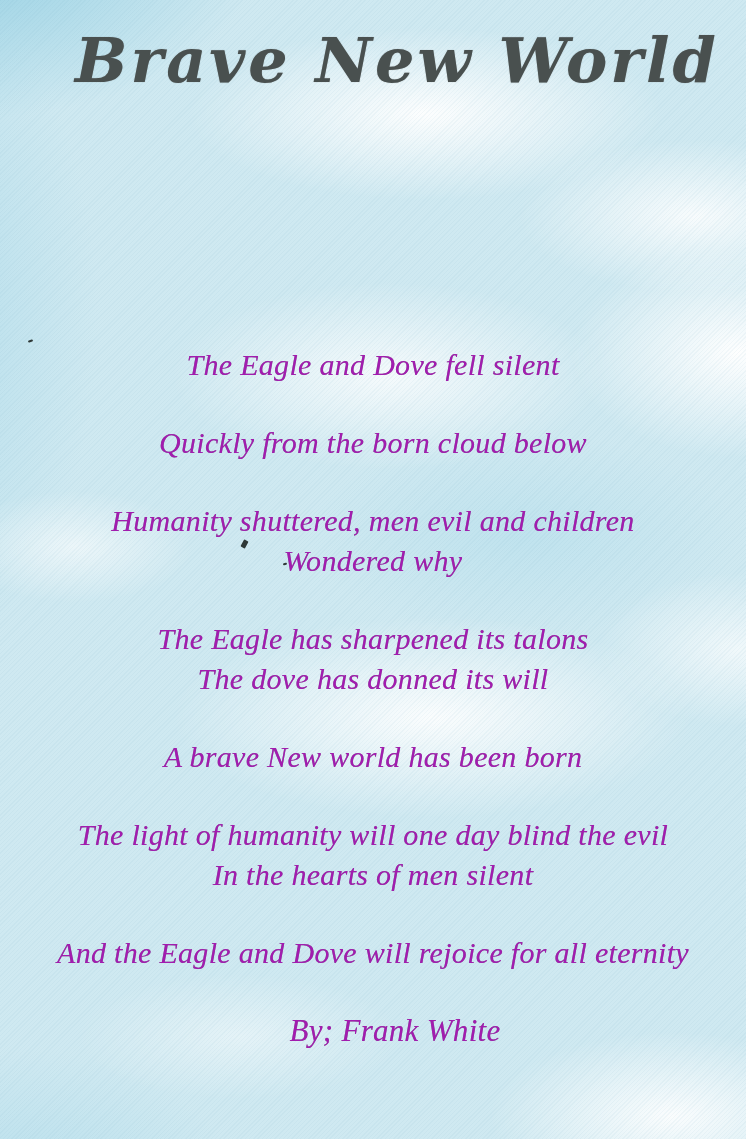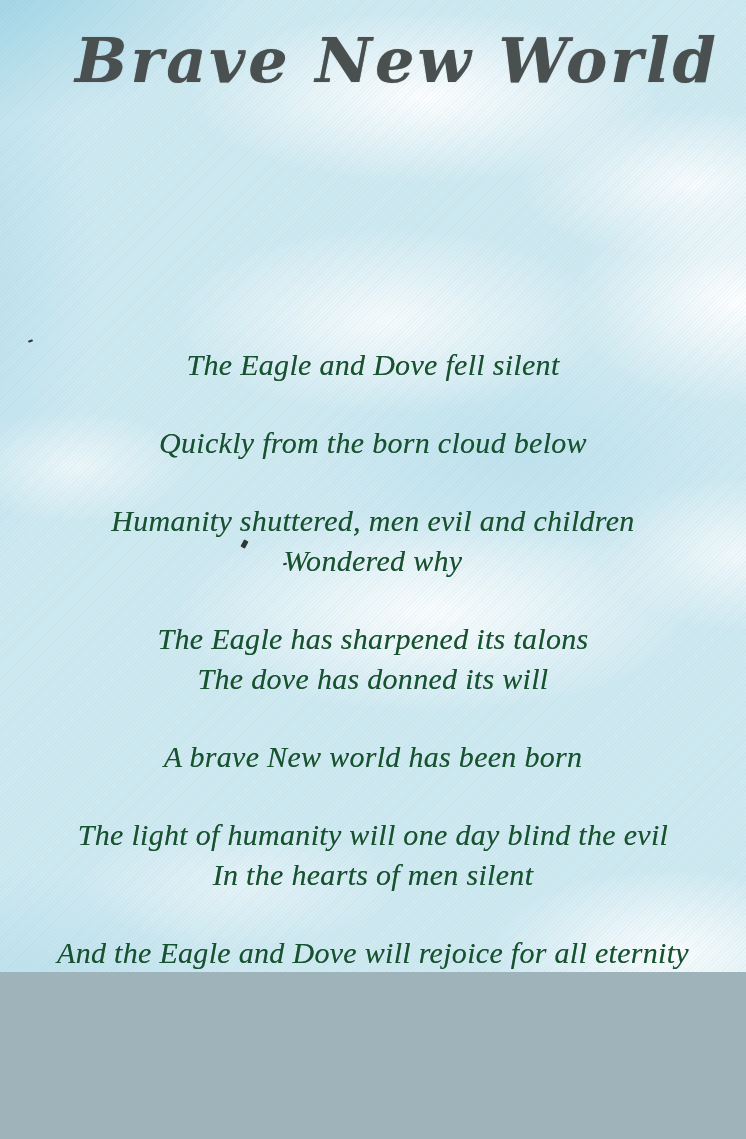--- a/index.html
+++ b/index.html
@@ -3,21 +3,21 @@
 <meta charset="utf-8">
 <style>
   html, body {
     margin: 0;
     padding: 0;
     background: #9fb3ba;
   }
   .page {
     position: relative;
     width: 746px;
-    height: 972px;
+    height: 1139px;
     margin: 0 auto;
     overflow: hidden;
     background-color: #cfe9f1;
     font-family: "Liberation Serif", serif;
   }
   
   .sky {
     position: absolute;
     inset: 0;
     background-image:
@@ -70,21 +70,21 @@
     text-align: center;
   }
   .stanza { margin: 0 0 38px 0; }
   .line {
     margin: 0;
     font-family: "Liberation Serif", serif;
     font-style: italic;
     font-size: 30px;
     line-height: 40px;
     letter-spacing: 0.3px;
-    color: #14532d;
+    color: #a21caf;
     text-shadow: 0 0 0.5px rgba(51,62,62,0.5);
   }
   .byline { font-size: 31px; padding-left: 44px; }
   .speck {
     position: absolute;
     background: #2e3837;
     border-radius: 1px;
   }
   .speck-1 { left: 242px; top: 540px; width: 5px; height: 8px; transform: rotate(28deg); }
   .speck-2 { left: 283px; top: 563px; width: 4px; height: 2px; transform: rotate(-15deg); }

